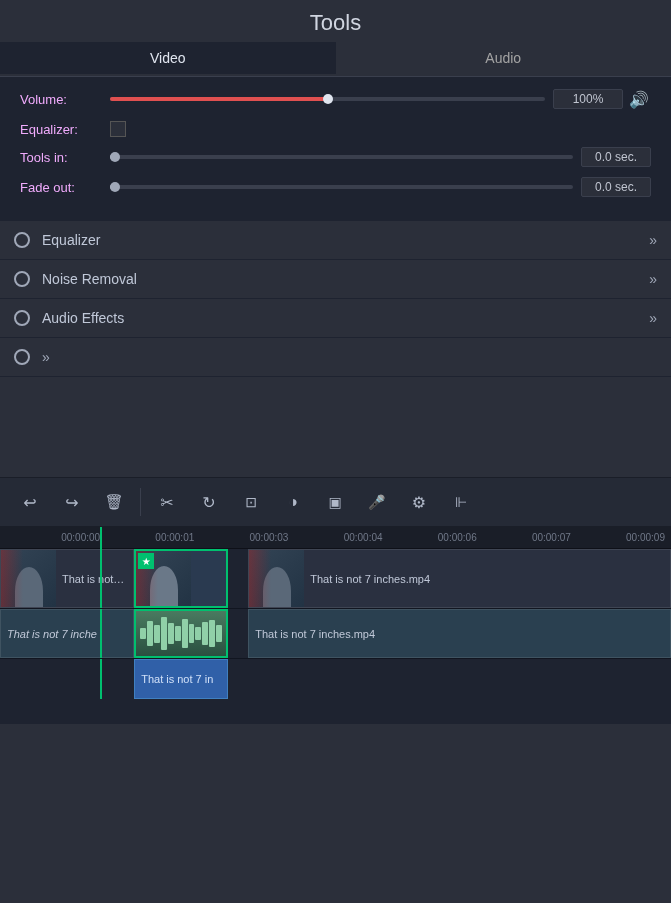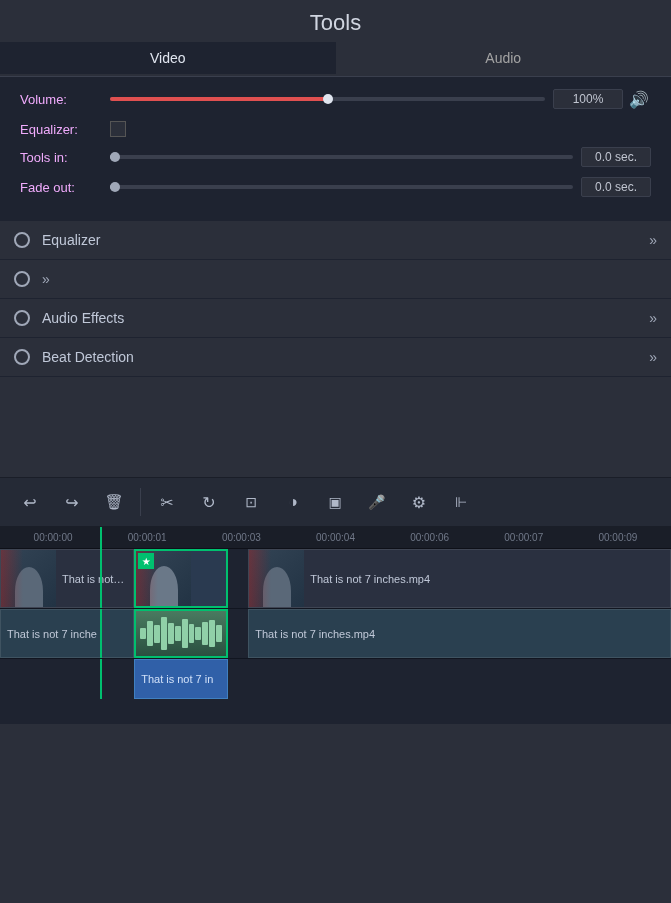--- a/index.html
+++ b/index.html
@@ -195,21 +195,21 @@
       position: relative;
       border-bottom: 1px solid #0e1018;
     }
     .ruler-marks {
       display: flex;
       width: 100%;
       position: relative;
     }
     .ruler-mark {
       flex: 1;
-      text-align: center;
+      text-align: right;
       font-size: 10px;
       color: #707888;
     }
     .playhead {
       position: absolute;
       left: 100px;
       top: 0;
       width: 2px;
       height: 22px;
       background: #00c06f;
@@ -363,30 +363,30 @@
 </div>
 
 <div class="section-list">
   <div class="section-item">
     <div class="section-circle"></div>
     <span class="section-label">Equalizer</span>
     <span class="section-arrow">»</span>
   </div>
   <div class="section-item">
     <div class="section-circle"></div>
+    <span class="section-label">Noise Removal</span>
     <span class="section-arrow">»</span>
   </div>
   <div class="section-item">
     <div class="section-circle"></div>
     <span class="section-label">Audio Effects</span>
     <span class="section-arrow">»</span>
   </div>
   <div class="section-item">
     <div class="section-circle"></div>
-    <span class="section-label">Beat Detection</span>
     <span class="section-arrow">»</span>
   </div>
 </div>
 
 <div class="empty-space"></div>
 
 <div class="toolbar">
   <div class="tool-btn">↩</div>
   <div class="tool-btn">↪</div>
   <div class="tool-btn" style="font-size:15px;">🗑</div>
@@ -439,21 +439,21 @@
         <div style="position:absolute;bottom:0;left:50%;transform:translateX(-50%);width:28px;height:40px;background:#5a6878;border-radius:50% 50% 0 0/60% 60% 0 0;"></div>
         <div style="position:absolute;top:0;left:0;right:0;bottom:0;background:linear-gradient(to right,rgba(180,30,30,0.4) 0%,transparent 40%);"></div>
       </div>
       <span class="clip-label">That is not 7 inches.mp4</span>
     </div>
     <div class="timeline-playhead-line" style="height:100%;"></div>
   </div>
 
   <div class="audio-track" style="position:relative; overflow:hidden;">
 
-    <div class="clip" style="left:0%; width:20%; height:100%; background:#2a4050;">
+    <div class="clip" style="left:0%; width:20%; height:100%; background:#2a4050;font-style:italic;">
       <span class="clip-label">That is not 7 inche</span>
     </div>
 
     <div class="clip" style="left:20%; width:14%; height:100%; background:#1a3028; border:2px solid #00c06f;">
       <div class="audio-waveform">
         <div class="waveform-bars">
           <div class="waveform-bar" style="height:30%"></div>
           <div class="waveform-bar" style="height:70%"></div>
           <div class="waveform-bar" style="height:50%"></div>
           <div class="waveform-bar" style="height:90%"></div>

